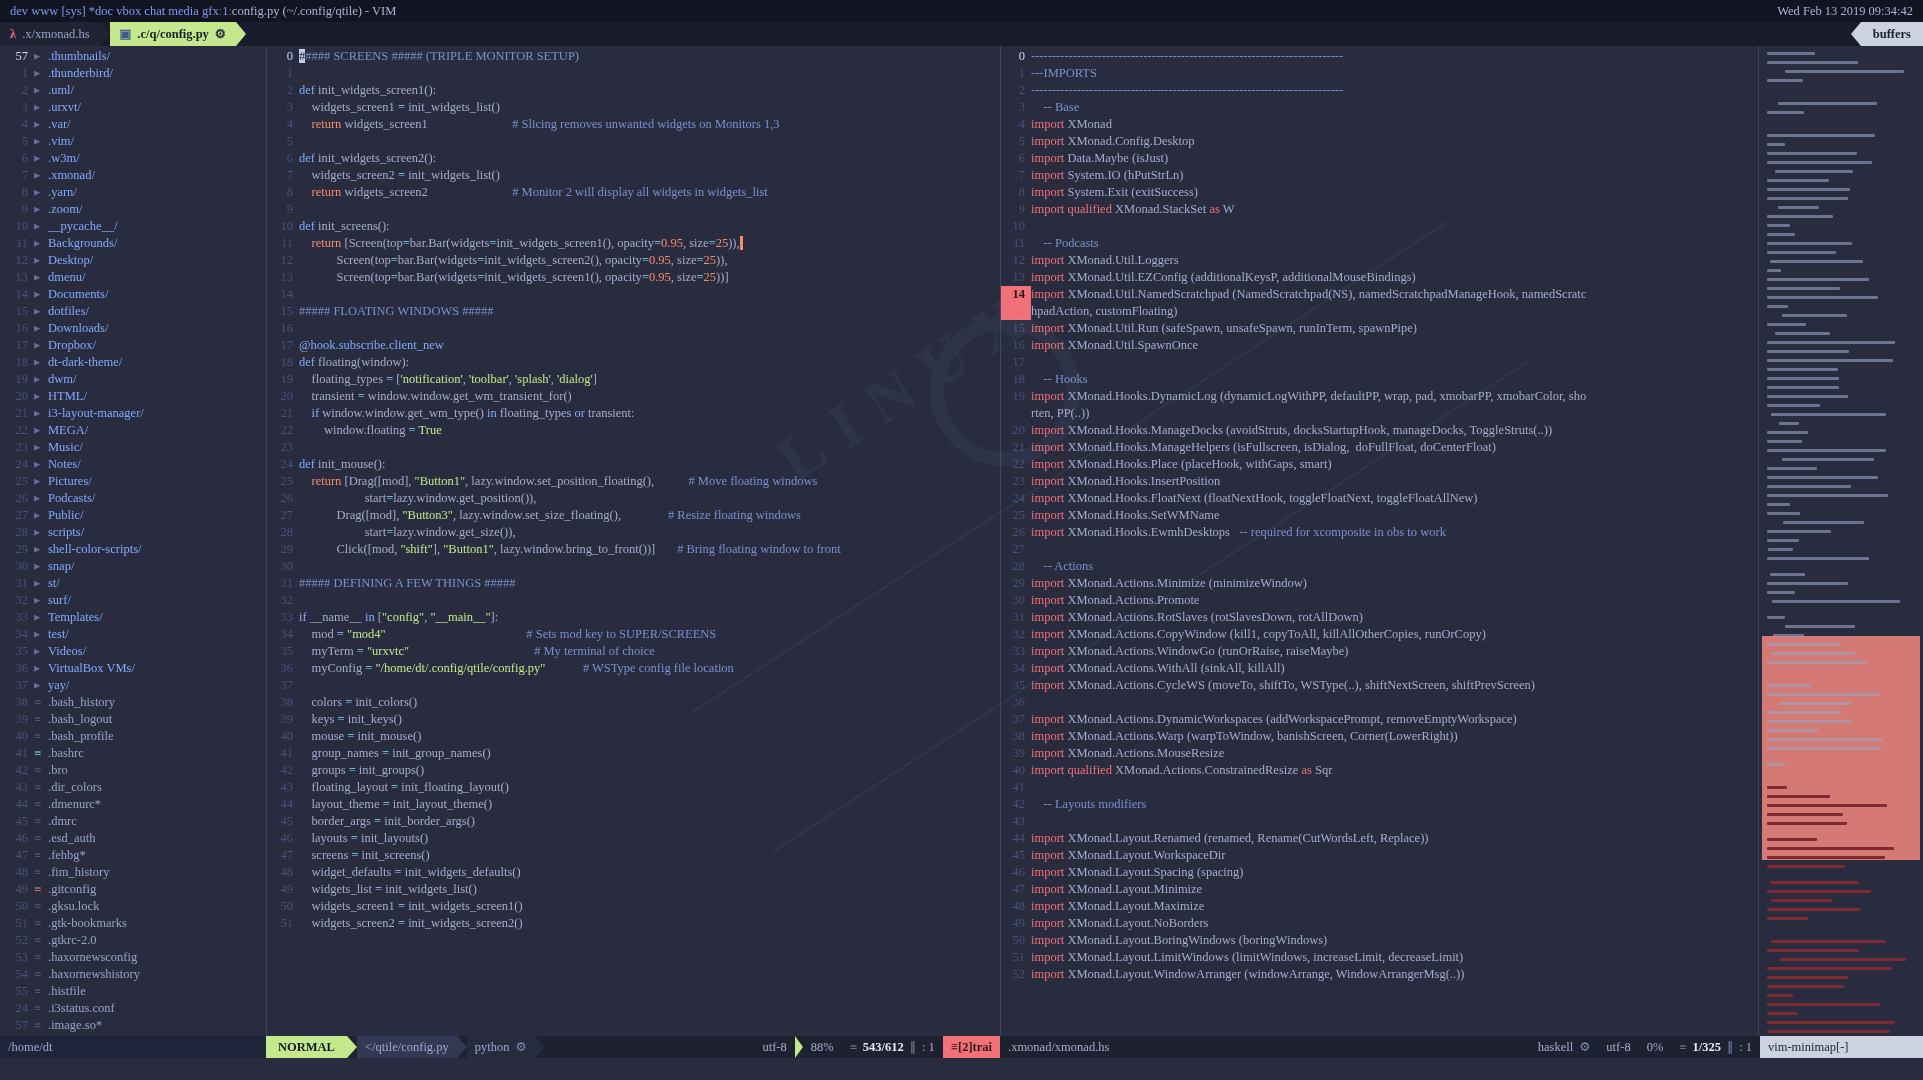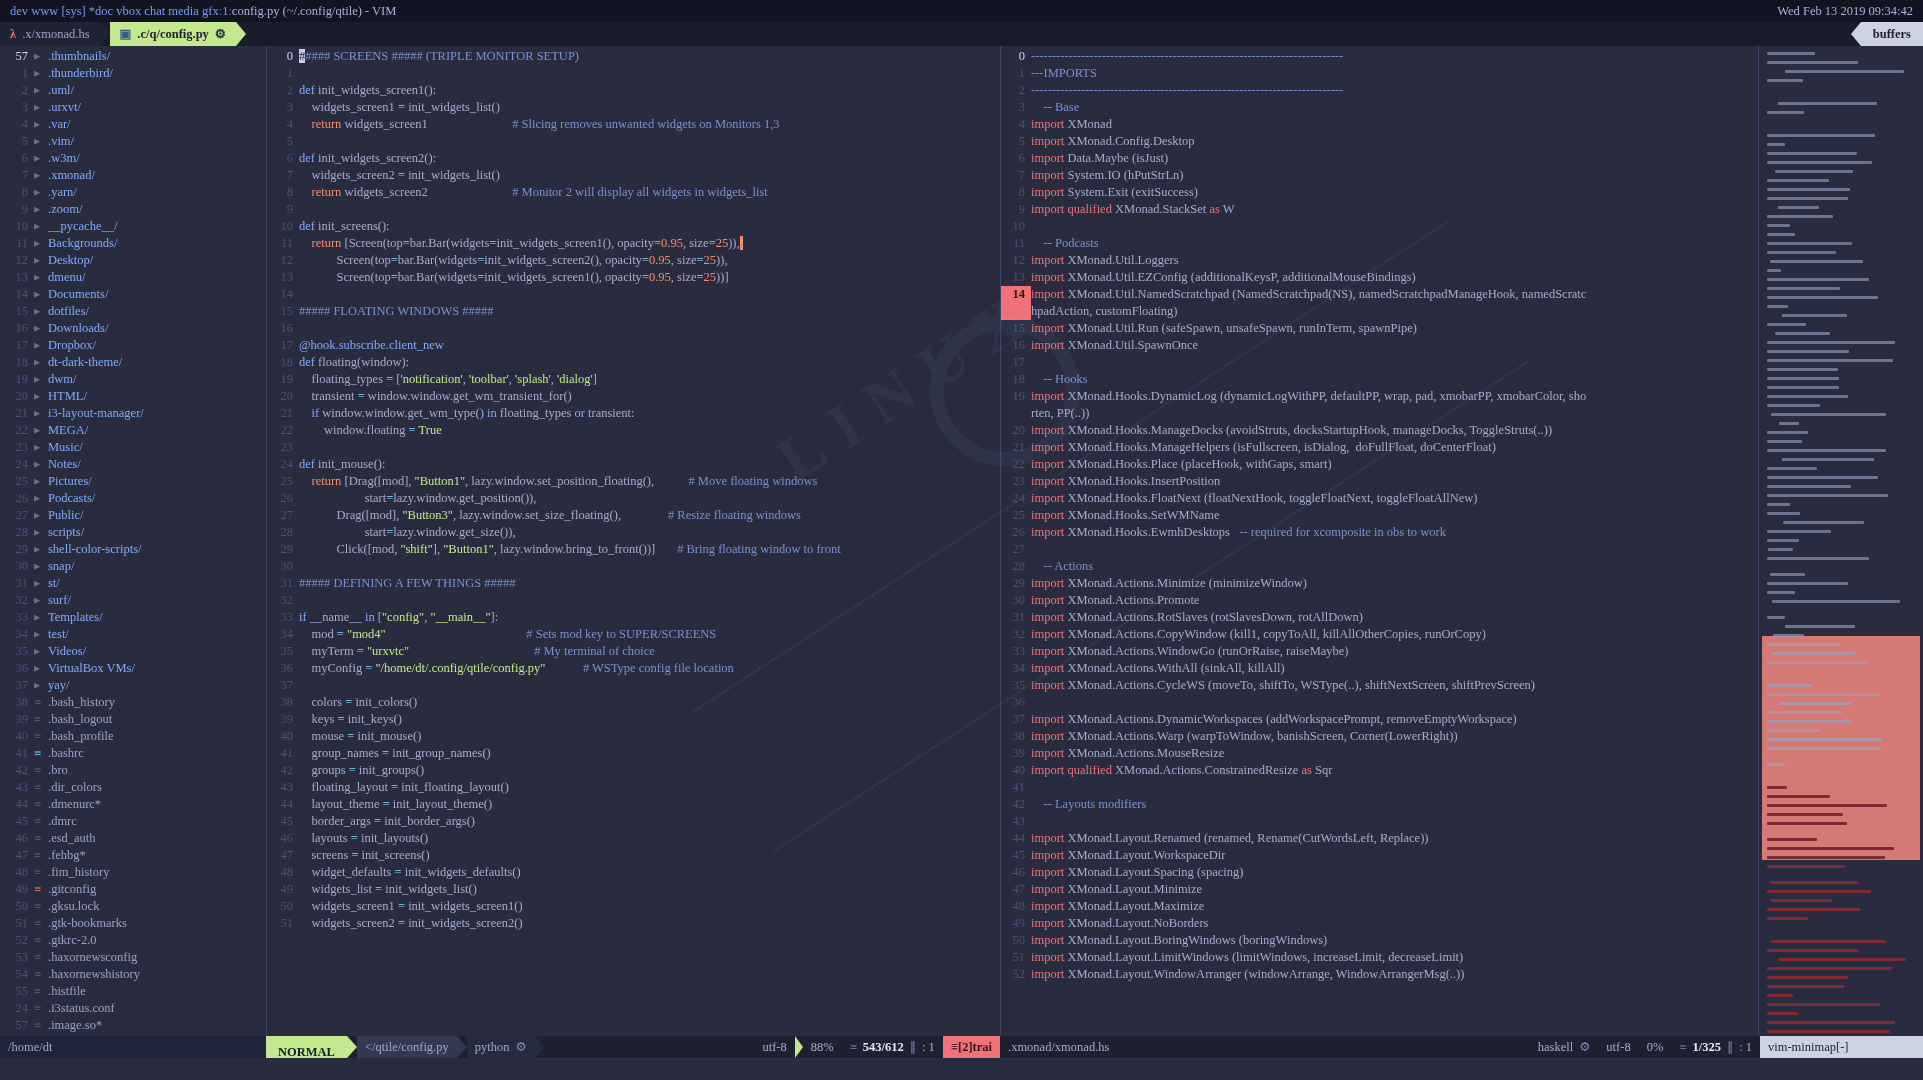--- a/index.html
+++ b/index.html
@@ -78,21 +78,21 @@
   .watermark { position:absolute; pointer-events:none; z-index:2; opacity:0.05; color:#aebcff; }
   .wm-circle { position:absolute; left:930px; top:270px; width:150px; height:150px; border:14px solid #aebcff; border-radius:50%; }
   .wm-text { position:absolute; left:760px; top:330px; transform:rotate(-33deg); font-size:64px; letter-spacing:18px; font-weight:bold; }
   .wm-stripe { position:absolute; width:900px; height:2px; background:#cdd6ff; transform:rotate(-33deg); }
   
   .statusrow { height:22px; display:flex; font-size:12.5px; }
   .st-left { width:266px; background:#20243a; color:#9fa8cc; display:flex; align-items:center; padding:0 8px; }
   .st-mid { width:734px; background:#1d2130; display:flex; align-items:stretch; overflow:hidden; }
   .st-right { flex:1; background:#1d2130; display:flex; align-items:stretch; overflow:hidden; }
   .seg { display:flex; align-items:center; padding:0 8px; gap:6px; white-space:pre; }
-  .seg-mode { background:#c3e88d; color:#161a26; font-weight:bold; padding:16px 12px; }
+  .seg-mode { background:#c3e88d; color:#161a26; font-weight:bold; padding:6px 12px; }
   .seg-path { background:#333952; color:#9fa8cc; }
   .seg-ft { background:#262b3d; color:#9fa8cc; }
   .seg-dim { color:#7d88b0; }
   .seg-pos { color:#e6eaf5; font-weight:bold; }
   .seg-warn { background:#f07178; color:#33151a; font-weight:bold; padding:0 8px; }
   .seg-mini { background:#ccd2e0; color:#1d2130; width:163px; padding:0 8px; display:flex; align-items:center; }
   .arr { width:0; height:0; border-top:11px solid transparent; border-bottom:11px solid transparent; }
   .arr-mode { border-left:10px solid #c3e88d; }
   .arr-path { border-left:10px solid #333952; }
   .arr-ft { border-left:10px solid #262b3d; }

